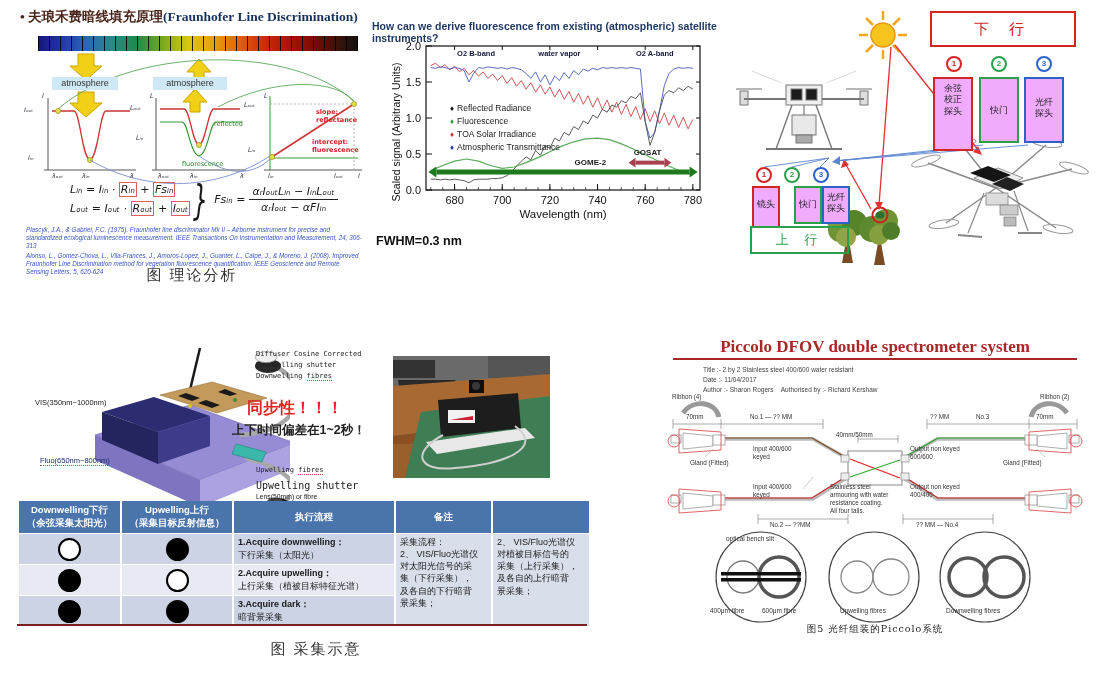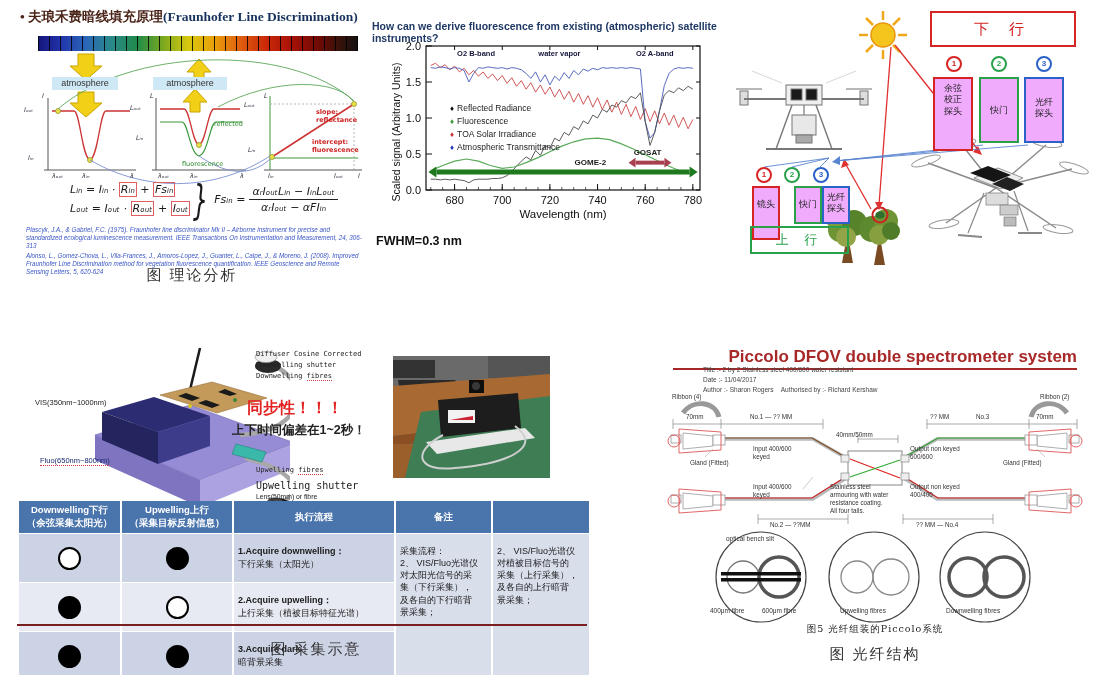--- a/index.html
+++ b/index.html
@@ -51,33 +51,33 @@
   #ul-box { left:22px; top:221px; width:99px; height:28px; border:2px solid #2aa04a; color:#2aa04a; font-size:13px; letter-spacing:6px; text-align:center; line-height:24px; }
 
   
   #p4 { left:10px; top:340px; width:612px; height:332px; }
   .mono { font-family:"DejaVu Sans Mono", monospace; }
   .spell { border-bottom:1px dotted #d04040; }
   #sync1 { left:237px; top:58px; font-size:16px; font-weight:bold; color:#e32222; }
   #sync2 { left:222px; top:82px; font-size:12.5px; font-weight:bold; color:#222; white-space:nowrap; }
   #ctable { position:absolute; left:7px; top:160px; border-collapse:separate; border-spacing:2px 1px; table-layout:fixed; }
   #ctable th { background:#4a74ac; color:#fff; font-size:9.5px; font-weight:bold; white-space:pre-line; padding:3px 2px; vertical-align:middle; }
-  #ctable td { font-size:9px; color:#1a1a1a; padding:11px 4px; vertical-align:middle; }
+  #ctable td { font-size:9px; color:#1a1a1a; padding:2px 4px; vertical-align:middle; }
   #ctable tr.r0 td { background:#ccd3e5; }
   #ctable tr.r1 td { background:#e8eaf3; }
   #ctable tr.r2 td { background:#ccd3e5; }
   #ctable td.note { background:#d9deeb !important; vertical-align:top; white-space:pre-line; line-height:1.35; }
   .circle { width:23px; height:23px; border-radius:50%; border:2.5px solid #000; margin:0 auto; }
   .circle.filled { background:#000; }
   .circle.open { background:#fff; }
   #redline { left:7px; top:284px; width:570px; height:2px; background:#7a1f1f; }
 
   
   #p5 { left:658px; top:335px; width:434px; height:338px; }
-  #p5-title { left:15px; top:12px; width:404px; text-align:right; font-family:Liberation Sans, sans-serif; font-weight:bold; font-size:17px; color:#a82828; border-bottom:2px solid #a82828; padding-bottom:1px; }
+  #p5-title { left:15px; top:2px; width:404px; text-align:center; font-family:Liberation Serif, serif; font-weight:bold; font-size:17px; color:#a82828; border-bottom:2px solid #a82828; padding-bottom:1px; }
   #p5-meta { left:45px; top:30px; font-size:6.5px; color:#444; line-height:1.5; }
   .plab { position:absolute; font-size:6.3px; color:#333; white-space:pre-line; line-height:1.25; }
   #fig5 { left:0; top:288px; width:434px; text-align:center; font-family:"DejaVu Serif", serif; font-size:9.5px; color:#222; letter-spacing:1px; }
 </style>
 </head>
 <body>
 
 <div class="page">
 
   <div class="panel" id="p1">
@@ -363,21 +363,21 @@
     <div class="obox" style="left:251px;top:72px;width:40px;height:66px;border:2px solid #2aa04a">
         <div class="vtxt" style="margin-top:26px">快门</div>
       </div>
     <div class="obox" style="left:296px;top:72px;width:40px;height:66px;border:2px solid #2a62c8">
         <div class="vtxt" style="margin-top:18px">光纤探头</div>
       </div>
 
     <div class="ncirc" style="left:28px;top:162px;border-color:#d42424;color:#d42424">1</div>
     <div class="ncirc" style="left:56px;top:162px;border-color:#2aa04a;color:#2aa04a">2</div>
     <div class="ncirc" style="left:85px;top:162px;border-color:#2a62c8;color:#2a62c8">3</div>
-    <div class="obox" style="left:24px;top:181px;width:28px;height:54px;border:2px solid #d42424">
+    <div class="obox" style="left:24px;top:181px;width:28px;height:42px;border:2px solid #d42424">
         <div class="vtxt" style="margin-top:11px">镜头</div>
       </div>
     <div class="obox" style="left:66px;top:181px;width:28px;height:38px;border:2px solid #2aa04a">
         <div class="vtxt" style="margin-top:11px">快门</div>
       </div>
     <div class="obox" style="left:94px;top:181px;width:28px;height:38px;border:2px solid #2a62c8">
         <div class="vtxt" style="margin-top:4px">光纤探头</div>
       </div>
     <div class="abs" id="ul-box">上 行</div>
 
@@ -622,16 +622,15 @@
       <circle cx="228" cy="48" r="18" fill="none" stroke="#888" stroke-width="1.3"></circle>
       <circle cx="305" cy="48" r="19" fill="none" stroke="#555" stroke-width="3.5"></circle>
       <circle cx="341" cy="48" r="20" fill="none" stroke="#555" stroke-width="3.5"></circle>
     </svg>
     <div class="plab" style="left:68px;top:200px;font-size:6.5px">optical bench slit</div>
     <div class="plab" style="left:52px;top:272px;font-size:6.5px">400μm fibre</div>
     <div class="plab" style="left:104px;top:272px;font-size:6.5px">600μm fibre</div>
     <div class="plab" style="left:182px;top:272px;font-size:6.5px">Upwelling fibres</div>
     <div class="plab" style="left:288px;top:272px;font-size:6.5px">Downwelling fibres</div>
     <div class="abs" id="fig5">图5 光纤组装的Piccolo系统</div>
-    <div class="cap" style="left:0;top:310px;width:434px">图 光纤结构</div>
   </div>
 
 </div>
 
 </body></html>

